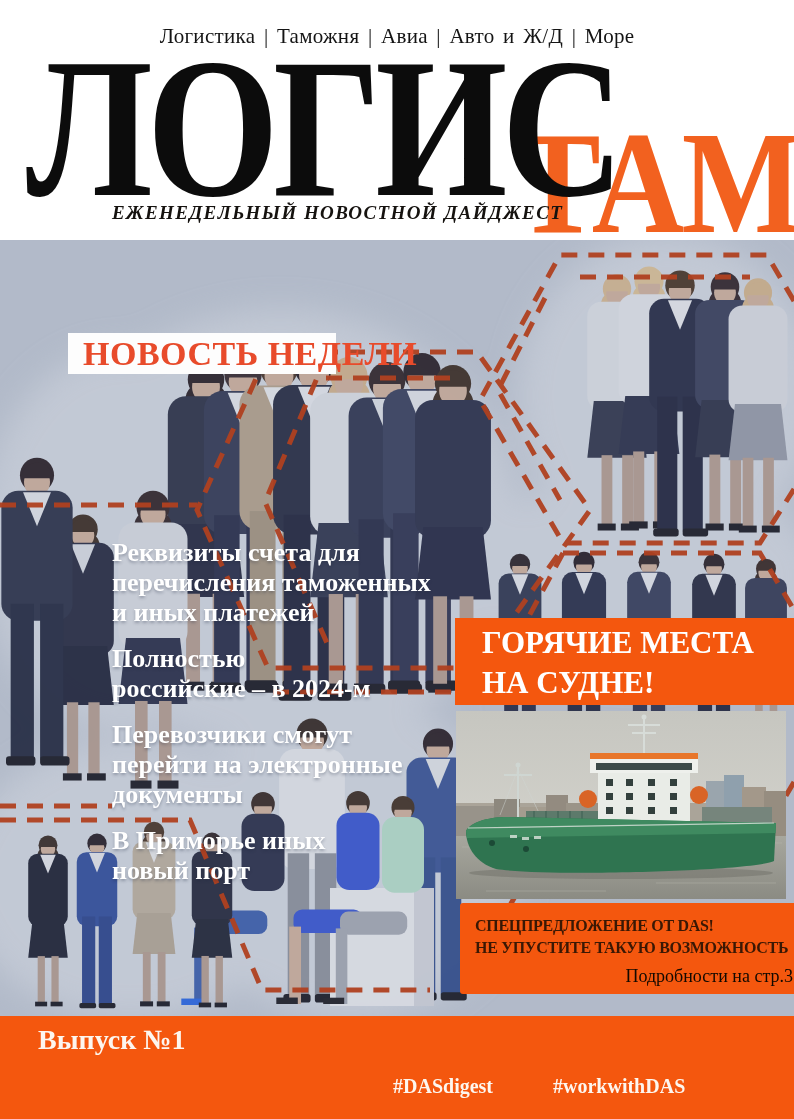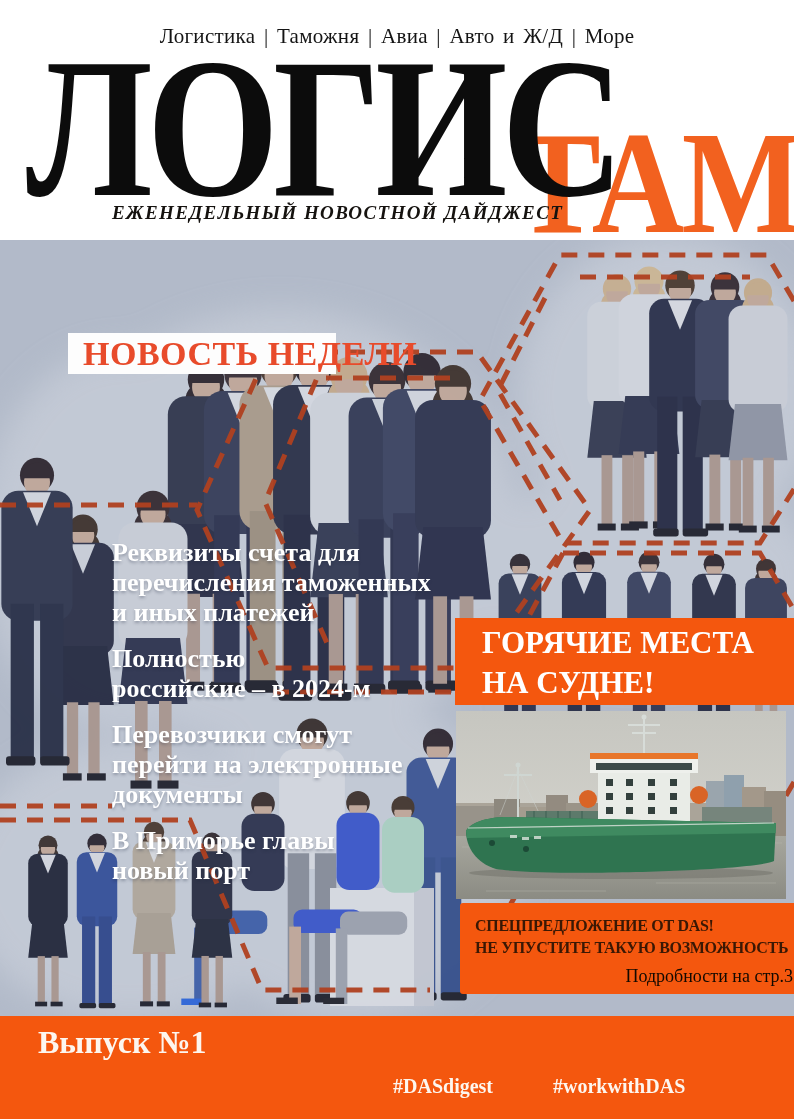--- a/index.html
+++ b/index.html
@@ -34,21 +34,21 @@
           box-sizing:border-box;padding:5px 0 0 27px;z-index:3;
           font-size:31px;font-weight:bold;color:#ffffff;line-height:40px;white-space:pre-line;}
   .ship{position:absolute;left:456px;top:471px;width:330px;height:188px;z-index:3;}
   .promo-box{position:absolute;left:460px;top:663px;width:346px;height:91px;background:#f4570e;
              box-sizing:border-box;padding:12px 13px 0 15px;border-radius:3px;z-index:3;}
   .promo-title{font-size:16px;font-weight:bold;color:#3a1804;line-height:22px;
                letter-spacing:-.3px;white-space:pre-line;}
   .promo-note{font-size:18px;color:#120900;text-align:right;margin-top:7px;}
   
   .footer{position:absolute;left:0;top:1016px;width:794px;height:103px;background:#f4570e;}
-  .issue{position:absolute;left:38px;top:8px;font-size:32px;font-weight:bold;color:#fdf6ef;}
+  .issue{position:absolute;left:38px;top:8px;font-size:28px;font-weight:bold;color:#fdf6ef;}
   .meta{position:absolute;left:44px;top:58px;font-size:20px;font-weight:bold;color:#fdf6ef;}
   .tags{position:absolute;left:393px;top:59px;display:flex;gap:60px;
         font-size:20px;font-weight:bold;color:#fdf6ef;}
 </style>
 </head>
 <body>
 
 <div class="page">
 
   <div class="cat-bar">Логистика | Таможня | Авиа | Авто и Ж/Д | Море</div>
@@ -462,21 +462,21 @@
 
     <div class="news-list">
       <div class="news-item">Реквизиты счета для
 перечисления таможенных
 и иных платежей</div>
       <div class="news-item">Полностью
 российские  – в 2024-м</div>
       <div class="news-item">Перевозчики  смогут
 перейти на электронные
 документы</div>
-      <div class="news-item">В Приморье  главы
+      <div class="news-item">В Приморье  иных
 новый порт</div>
     </div>
 
     <div class="banner">ГОРЯЧИЕ МЕСТА
 НА СУДНЕ!</div>
 
     <svg class="ship" viewBox="0 0 330 188">
       <defs>
         <linearGradient id="sky" x1="0" y1="0" x2="0" y2="1">
           <stop offset="0" stop-color="#c6c6c0"></stop>

